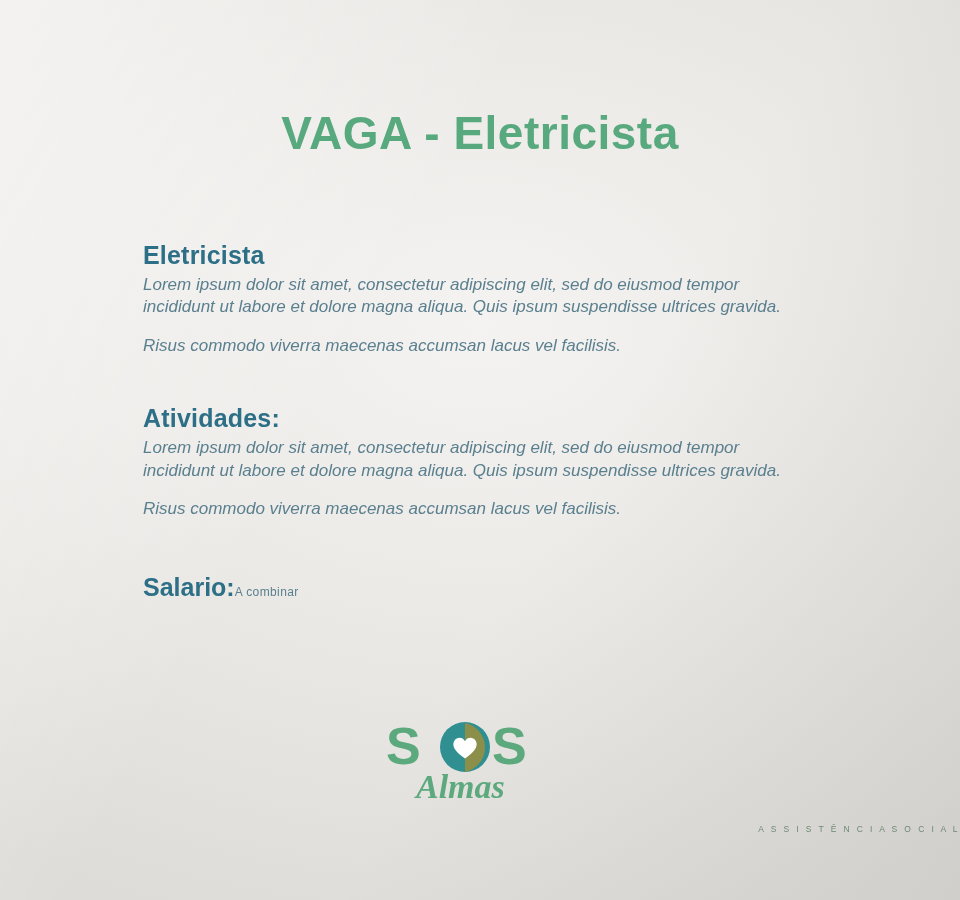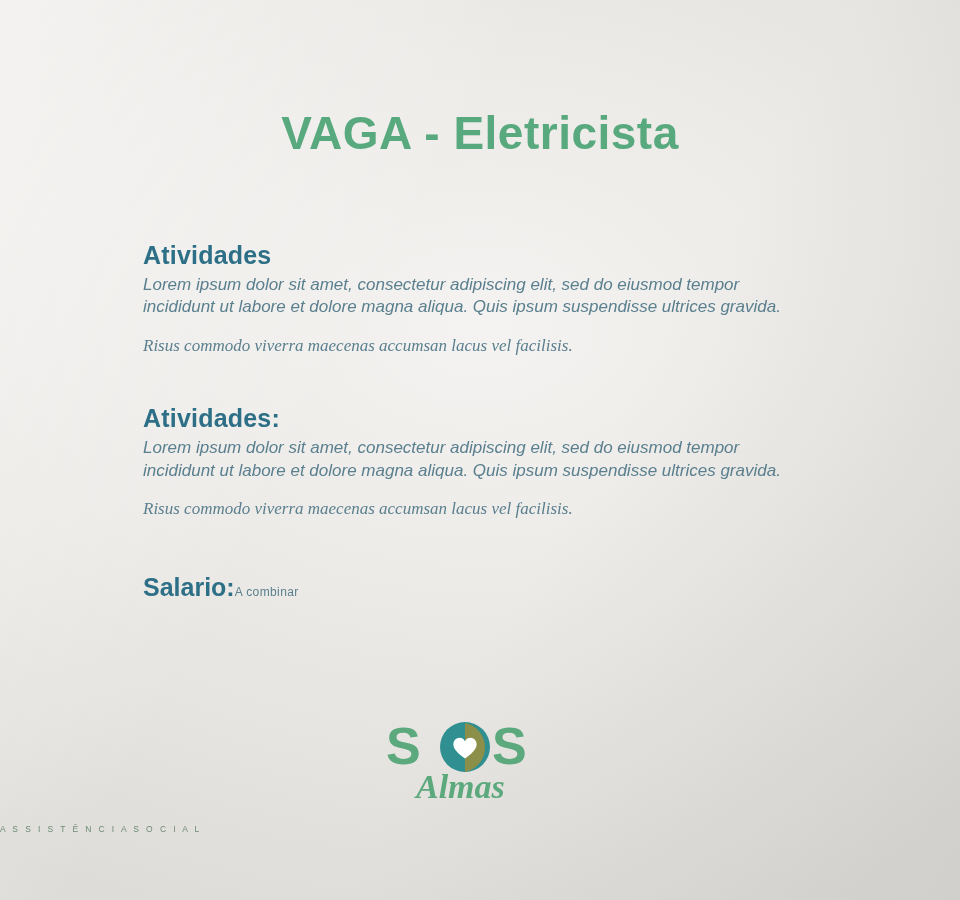--- a/index.html
+++ b/index.html
@@ -64,21 +64,20 @@
   .para {
     font-size: 17px;
     line-height: 1.32;
     color: #5a7f8e;
     font-style: italic;
     margin: 0 0 16px 0;
     max-width: 660px;
   }
   .para:last-child {
     margin-bottom: 0;
-    font-family: Liberation Serif, serif;
   }
   .section.requisitos {
     margin-top: 46px;
   }
   .salary-row {
     margin-top: 52px;
     display: flex;
     align-items: baseline;
     gap: 0;
   }
@@ -101,34 +100,34 @@
     z-index: 3;
   }
   .logo-svg {
     display: inline-block;
   }
   .logo-tagline {
     margin-top: 2px;
     font-size: 8.5px;
     letter-spacing: 2.4px;
     color: #6c8a74;
-    text-align: left;
+    text-align: right;
   }
 </style>
 </head>
 <body>
 
 <div class="poster">
 
   <div class="title">VAGA - Eletricista</div>
 
   <div class="content">
 
     <div class="section atividades">
-      <h2 class="section-heading">Atividades</h2>
+      <h2 class="section-heading">Eletricista</h2>
       <p class="para">Lorem ipsum dolor sit amet, consectetur adipiscing elit, sed do eiusmod tempor incididunt ut labore et dolore magna aliqua. Quis ipsum suspendisse ultrices gravida.</p>
       <p class="para">Risus commodo viverra maecenas accumsan lacus vel facilisis.</p>
     </div>
 
     <div class="section requisitos">
       <h2 class="section-heading">Atividades:</h2>
       <p class="para">Lorem ipsum dolor sit amet, consectetur adipiscing elit, sed do eiusmod tempor incididunt ut labore et dolore magna aliqua. Quis ipsum suspendisse ultrices gravida.</p>
       <p class="para">Risus commodo viverra maecenas accumsan lacus vel facilisis.</p>
     </div>
 

